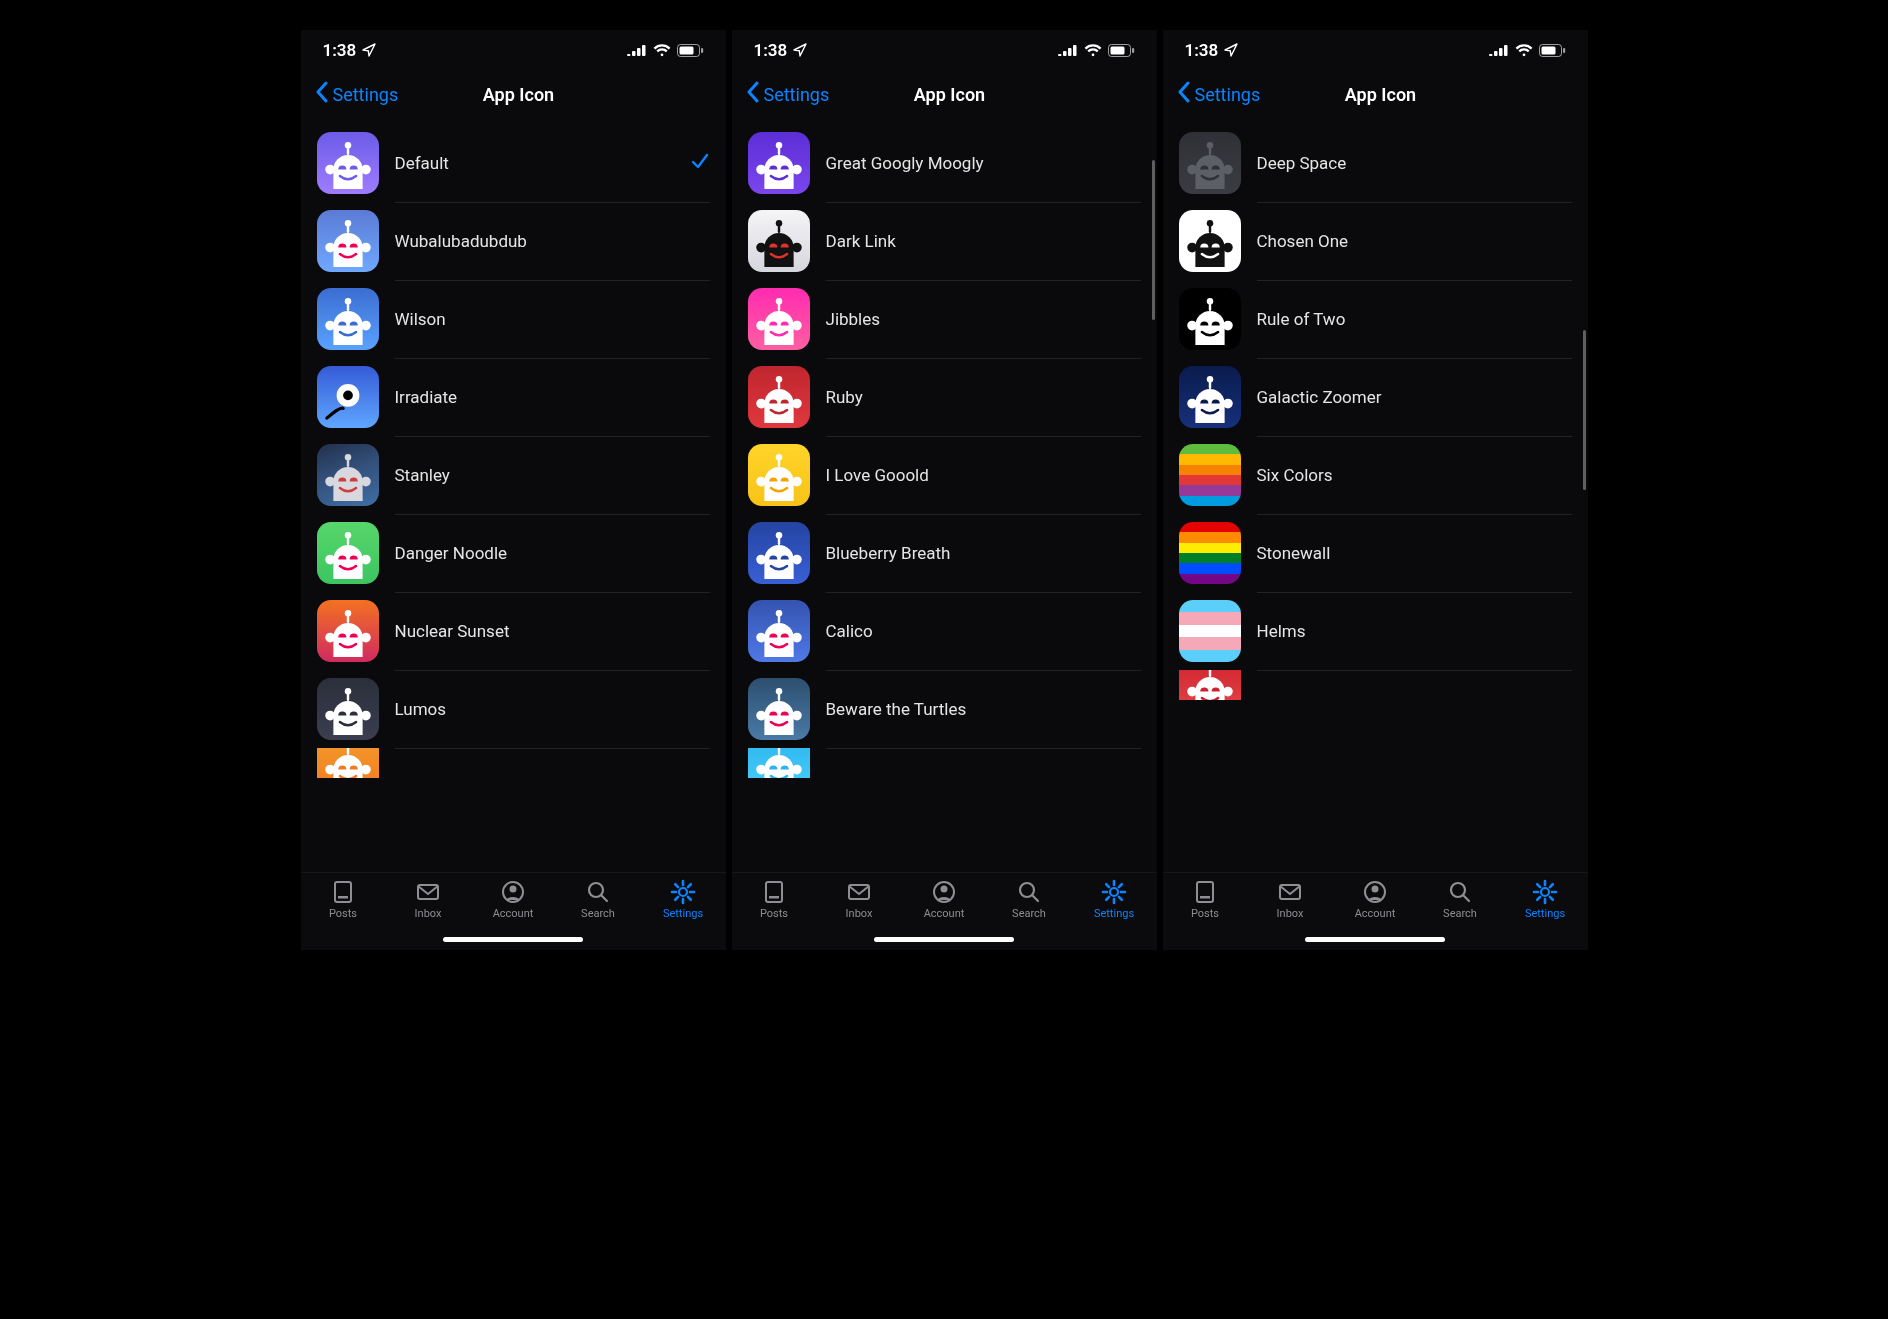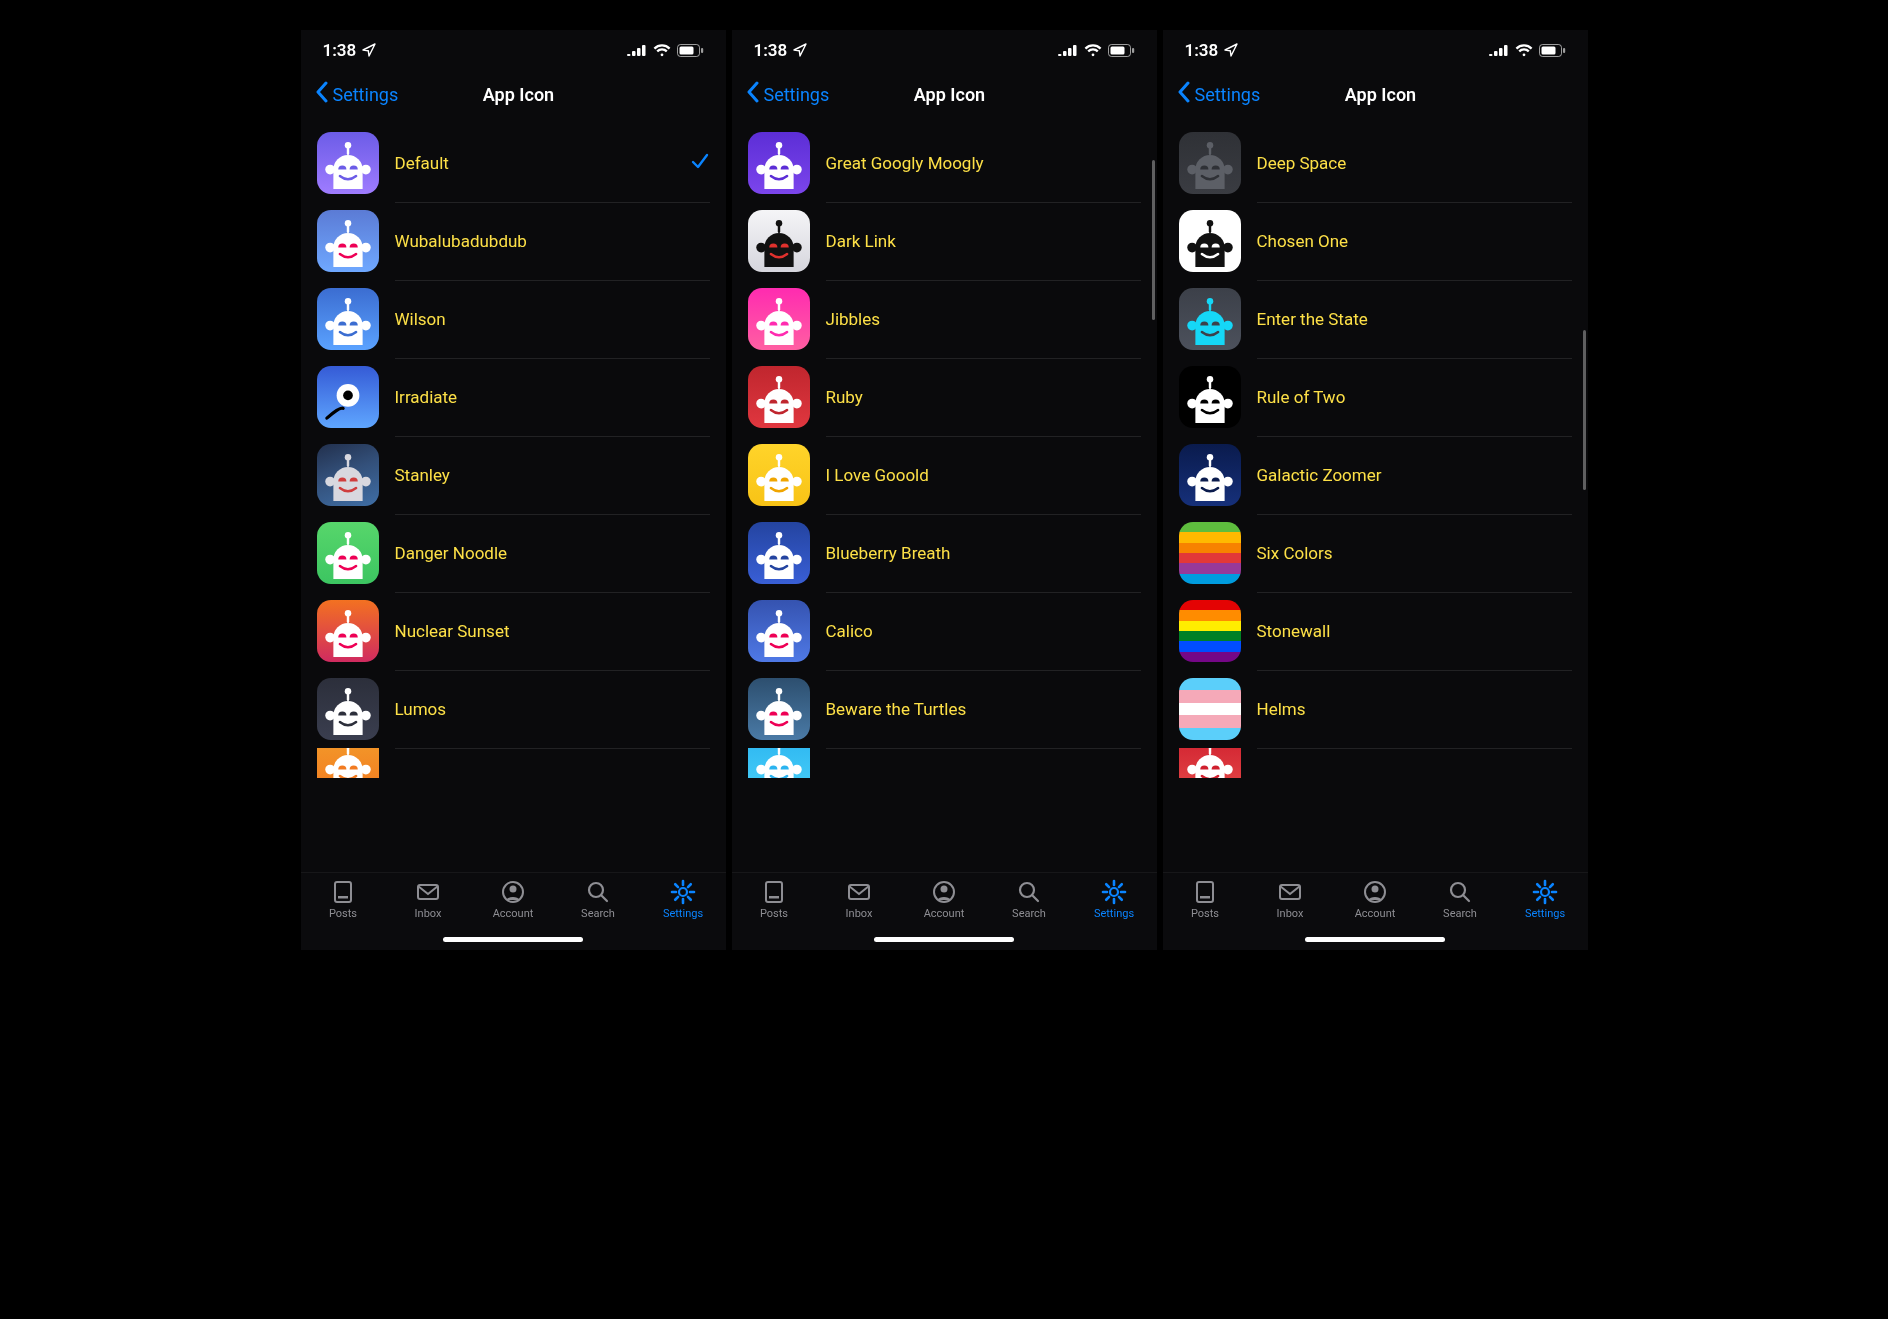--- a/index.html
+++ b/index.html
@@ -99,21 +99,21 @@
     margin-right: 16px;
     position: relative;
     overflow: hidden;
   }
   .stripes {
     position: absolute; inset: 0;
   }
   .row-label {
     flex: 1;
     font-size: 17px;
-    color: #fde047;
+    color: #e5e5e5;
   }
   .check {
     color: #0a84ff;
     font-size: 20px;
     font-weight: 500;
   }
   .partial { height: 30px; overflow: hidden; }
 
   
   .tabbar {
@@ -697,35 +697,20 @@
             <circle cx="54" cy="40" r="6" fill="#111"></circle>
             <path d="M14 40 a18 18 0 0 1 36 0 v24 h-36 z" fill="#111"></path>
             <path d="M20 40 a5 5 0 0 1 10 0 z" fill="#ffffff"></path>
             <path d="M34 40 a5 5 0 0 1 10 0 z" fill="#ffffff"></path>
             <path d="M22 48 q10 8 20 0" fill="none" stroke="#ffffff" stroke-width="3" stroke-linecap="round"></path>
           </svg>
         </div>
         <div class="row-label">Chosen One</div>
       </div>
       <div class="row">
-        <div class="icon-wrap" style="background: linear-gradient(rgb(60, 64, 73), rgb(76, 81, 92));">
-          <svg width="52" height="52" viewBox="0 0 64 64">
-            <circle cx="32" cy="10" r="4" fill="#15d7f7"></circle>
-            <rect x="30.5" y="12" width="3" height="10" rx="1.5" fill="#15d7f7"></rect>
-            <circle cx="10" cy="40" r="6" fill="#15d7f7"></circle>
-            <circle cx="54" cy="40" r="6" fill="#15d7f7"></circle>
-            <path d="M14 40 a18 18 0 0 1 36 0 v24 h-36 z" fill="#15d7f7"></path>
-            <path d="M20 40 a5 5 0 0 1 10 0 z" fill="#3c4049"></path>
-            <path d="M34 40 a5 5 0 0 1 10 0 z" fill="#3c4049"></path>
-            <path d="M22 48 q10 8 20 0" fill="none" stroke="#3c4049" stroke-width="3" stroke-linecap="round"></path>
-          </svg>
-        </div>
-        <div class="row-label">Enter the State</div>
-      </div>
-      <div class="row">
         <div class="icon-wrap" style="background: rgb(0, 0, 0);">
           <svg width="52" height="52" viewBox="0 0 64 64">
             <circle cx="32" cy="10" r="4" fill="#fff"></circle>
             <rect x="30.5" y="12" width="3" height="10" rx="1.5" fill="#fff"></rect>
             <circle cx="10" cy="40" r="6" fill="#fff"></circle>
             <circle cx="54" cy="40" r="6" fill="#fff"></circle>
             <path d="M14 40 a18 18 0 0 1 36 0 v24 h-36 z" fill="#fff"></path>
             <path d="M20 40 a5 5 0 0 1 10 0 z" fill="#000"></path>
             <path d="M34 40 a5 5 0 0 1 10 0 z" fill="#000"></path>
             <path d="M22 48 q10 8 20 0" fill="none" stroke="#000" stroke-width="3" stroke-linecap="round"></path>

